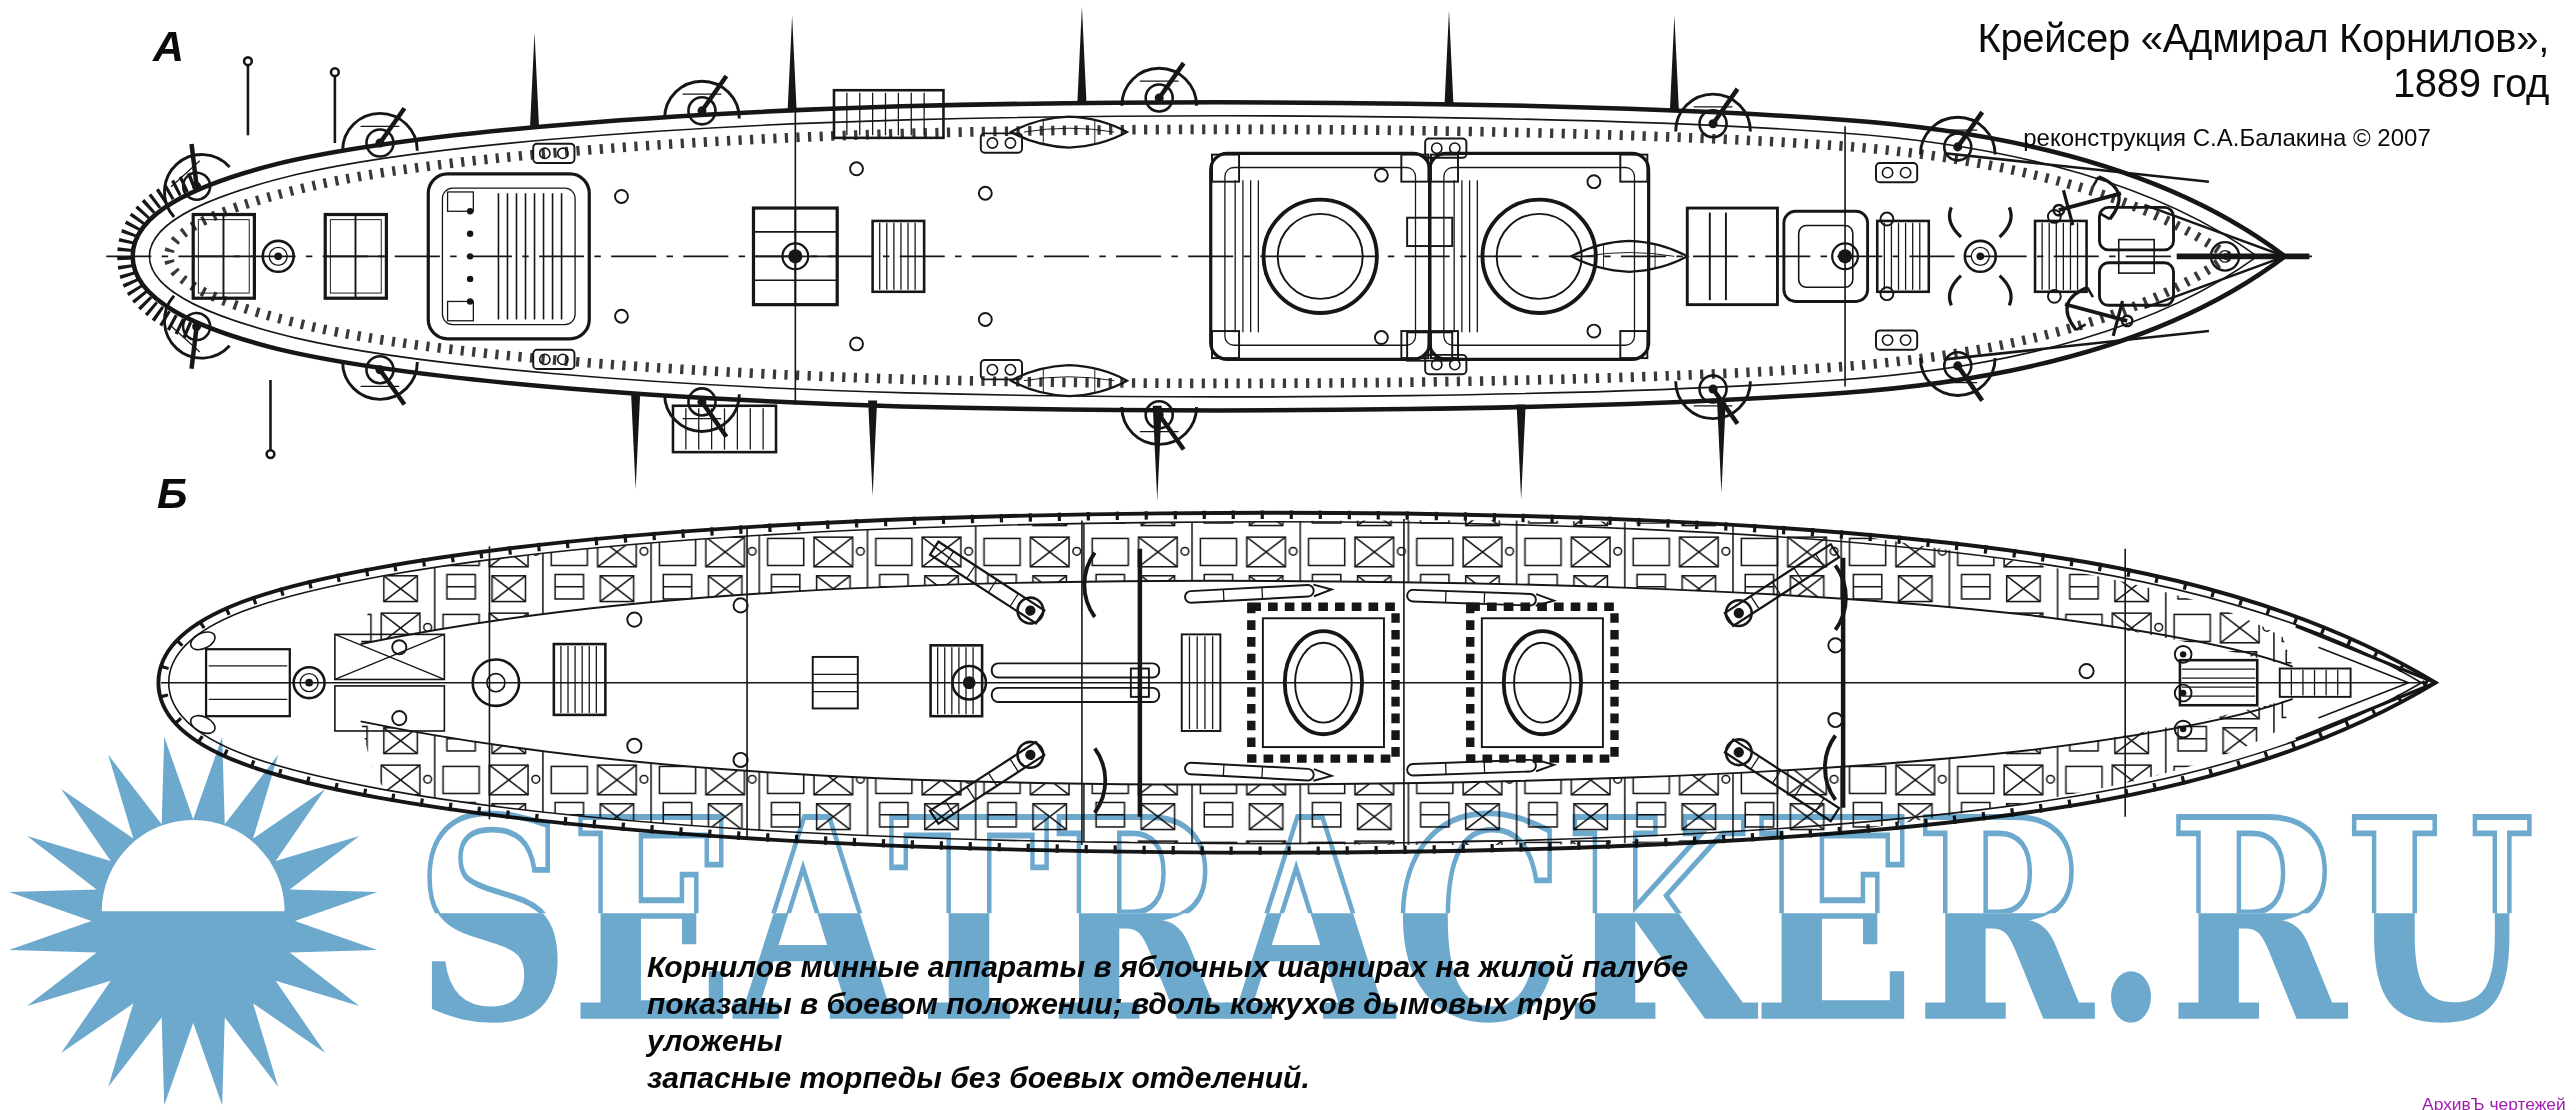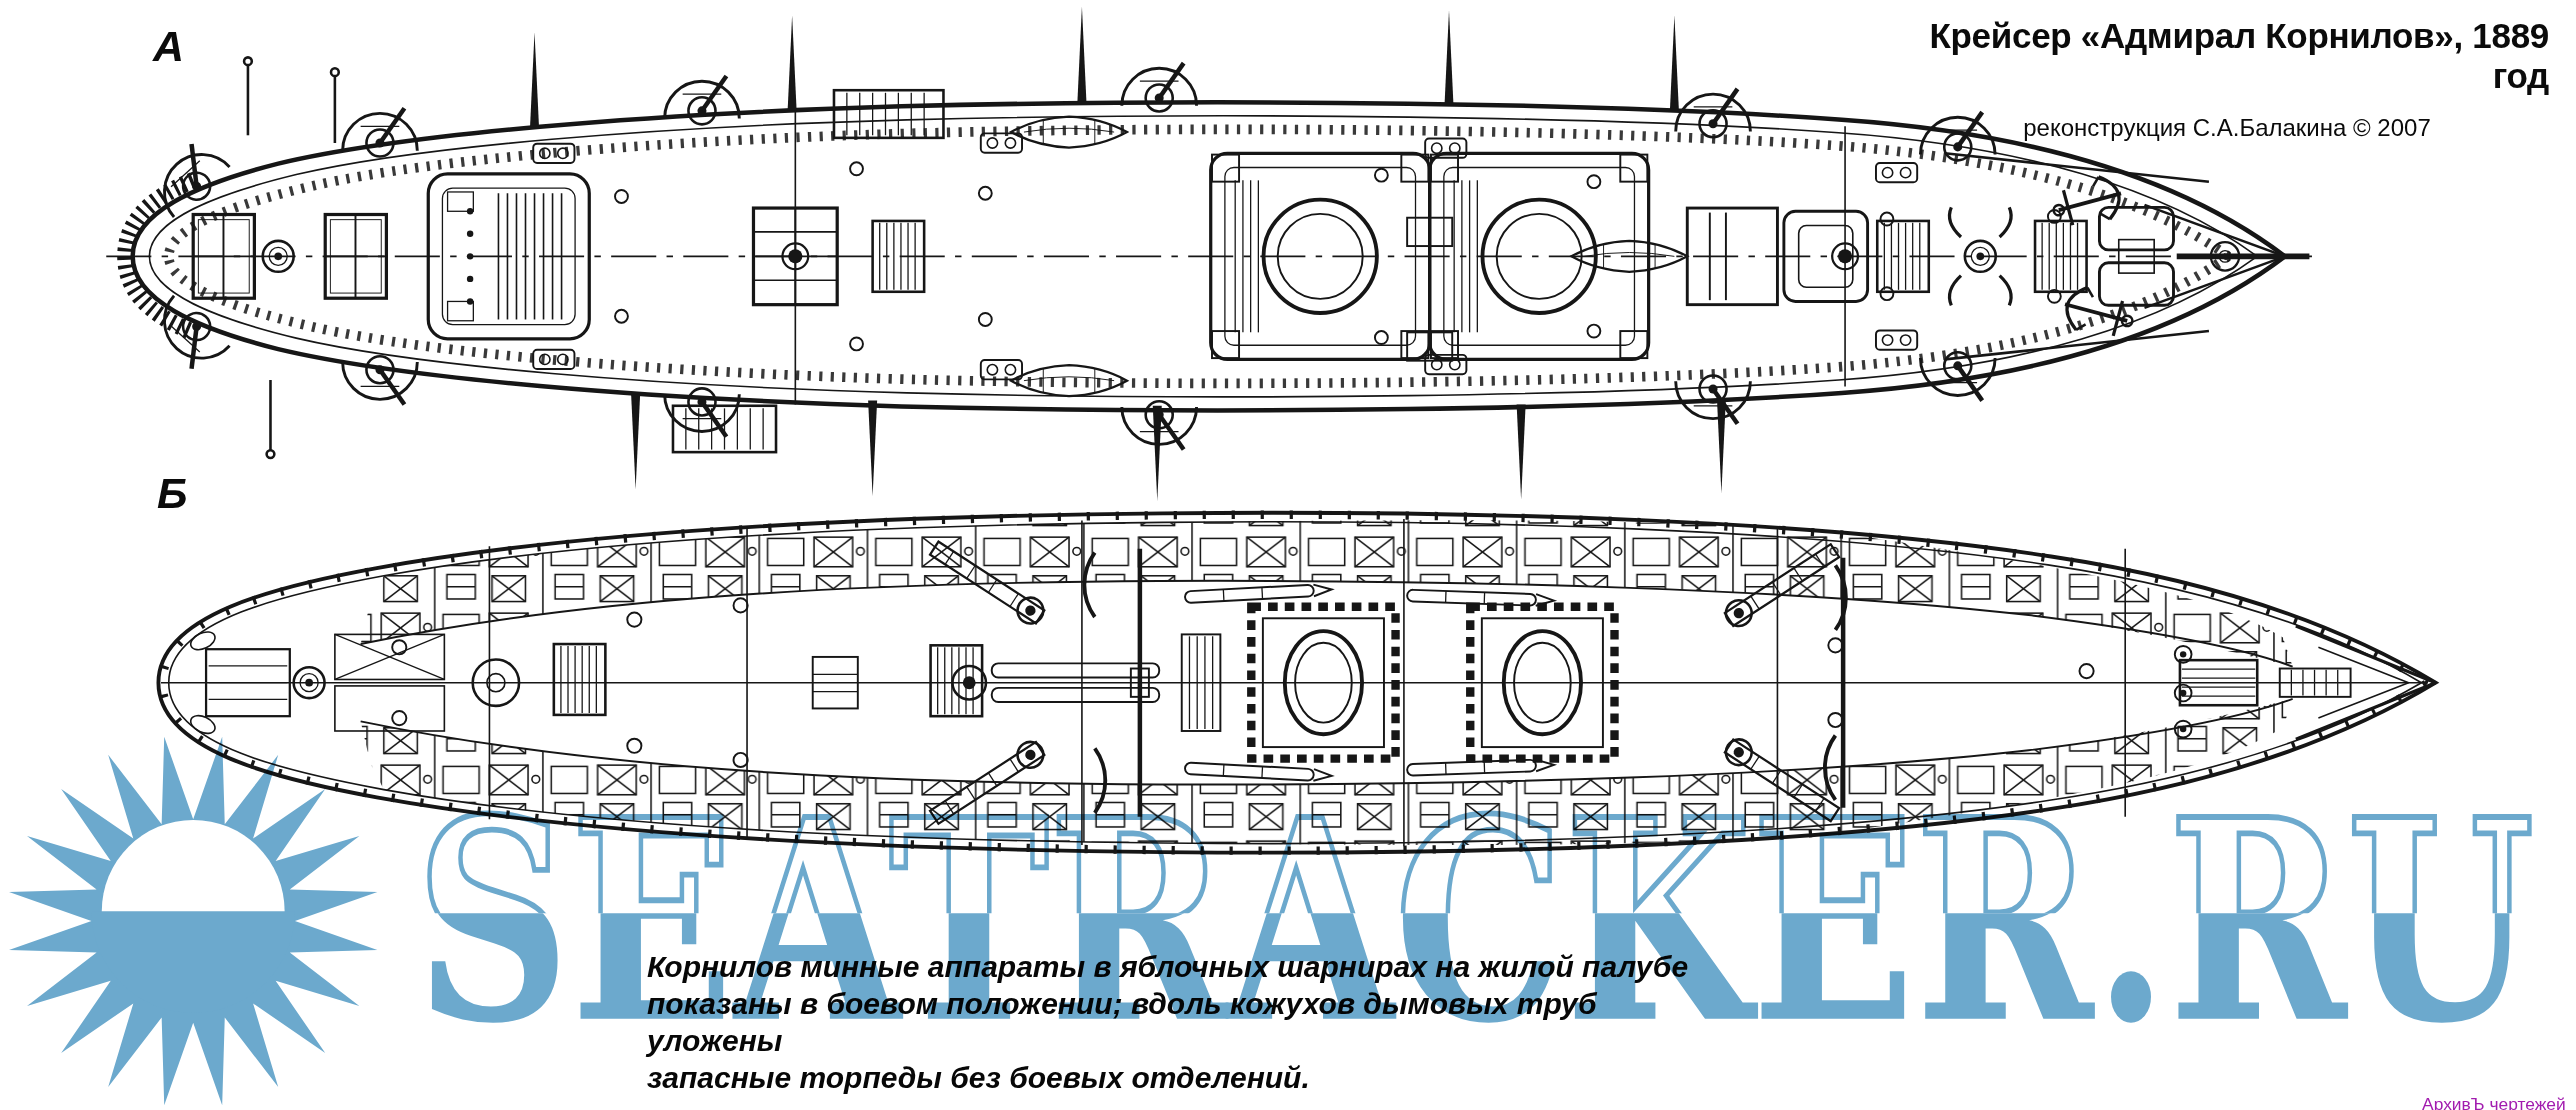--- a/index.html
+++ b/index.html
@@ -2,21 +2,21 @@
 <html style="font-size:10.3px"><head>
 <meta charset="utf-8">
 <style>
   html,body{margin:0;padding:0;background:#ffffff;}
   .stage{position:relative;width:2576px;height:1111px;background:#ffffff;overflow:hidden;
          font-family:"Liberation Sans",sans-serif;}
   .layer{position:absolute;left:0;top:0;width:2576px;height:1111px;}
   svg{display:block;}
   
   .title-block{position:absolute;top:15.5px;right:27px;width:644px;text-align:right;color:#0b0b0b;}
-  .title-block .title{font-size:35px;font-weight:bold;letter-spacing:-0.3px;}
+  .title-block .title{font-size:40px;font-weight:normal;letter-spacing:-0.3px;}
   .title-block .subtitle{font-size:24px;font-weight:normal;margin-top:18px;text-align:center;}
   .plan-label{position:absolute;font-size:43px;font-weight:bold;font-style:italic;color:#0b0b0b;}
   .plan-label.a{left:153px;top:22px;}
   .plan-label.b{left:157px;top:469px;}
   .caption{position:absolute;left:647px;top:948px;width:1063px;color:#070707;
            font-size:30px;line-height:37px;font-weight:bold;font-style:italic;}
   .credit{position:absolute;right:10.3px;top:1094px;text-align:right;color:#a21caf;
           font-size:17.4px;line-height:21px;font-weight:normal;}
   
   .watermark{mix-blend-mode:multiply;pointer-events:none;}

